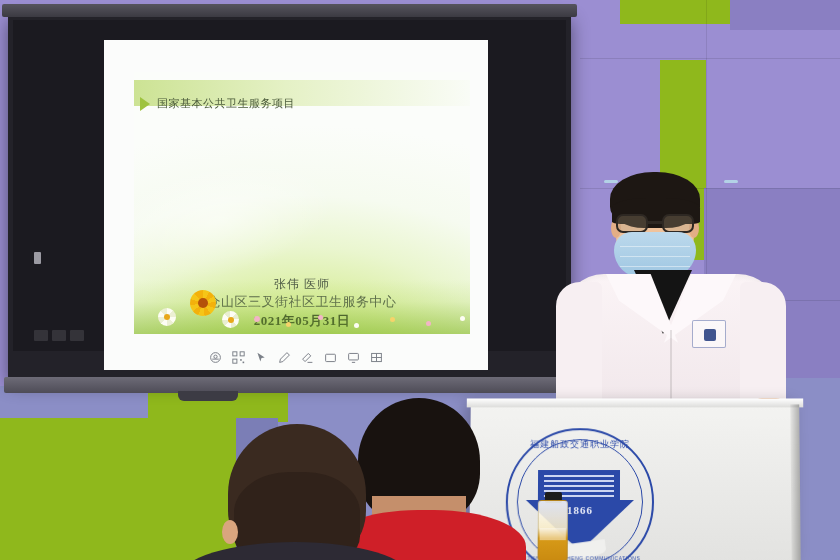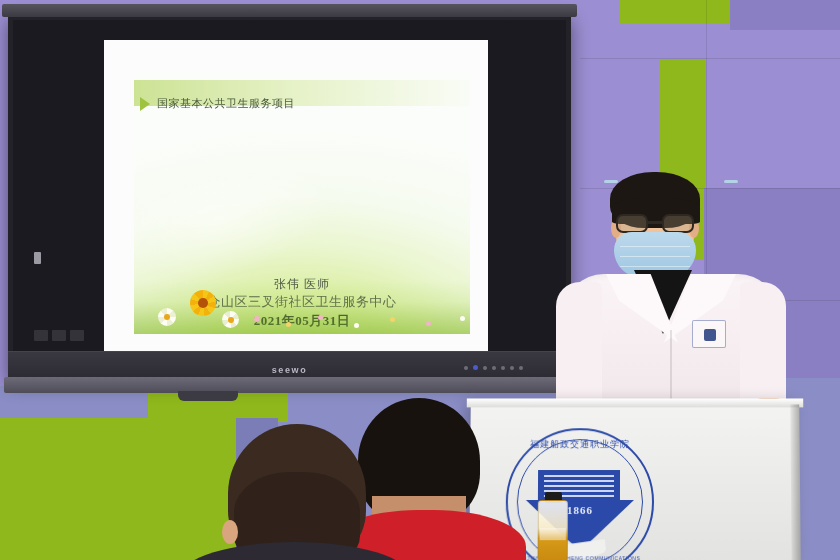--- a/index.html
+++ b/index.html
@@ -421,32 +421,20 @@
           <div class="tb-btn">
             <svg viewBox="0 0 16 16" fill="none" stroke="currentColor" stroke-width="1.2">
               <rect x="2" y="3" width="12" height="10"></rect>
                 <path d="M2 8h12M8 3v10"></path>
             </svg>
           </div>
         </div>
       </div>
     </div>
 
-    <div class="tv-bottom">
-      <div class="tv-brand">seewo</div>
-      <div class="tv-leds">
-        <i></i>
-          <i class="on"></i>
-          <i></i>
-          <i></i>
-          <i></i>
-          <i></i>
-          <i></i>
-      </div>
-    </div>
     <div class="tv-stand"></div>
     <div class="tv-foot"></div>
   </div>
 
   <div class="presenter">
     <div class="neck"></div>
     <div class="head"></div>
     <div class="ear l"></div>
     <div class="ear r"></div>
     <div class="hair"></div>

